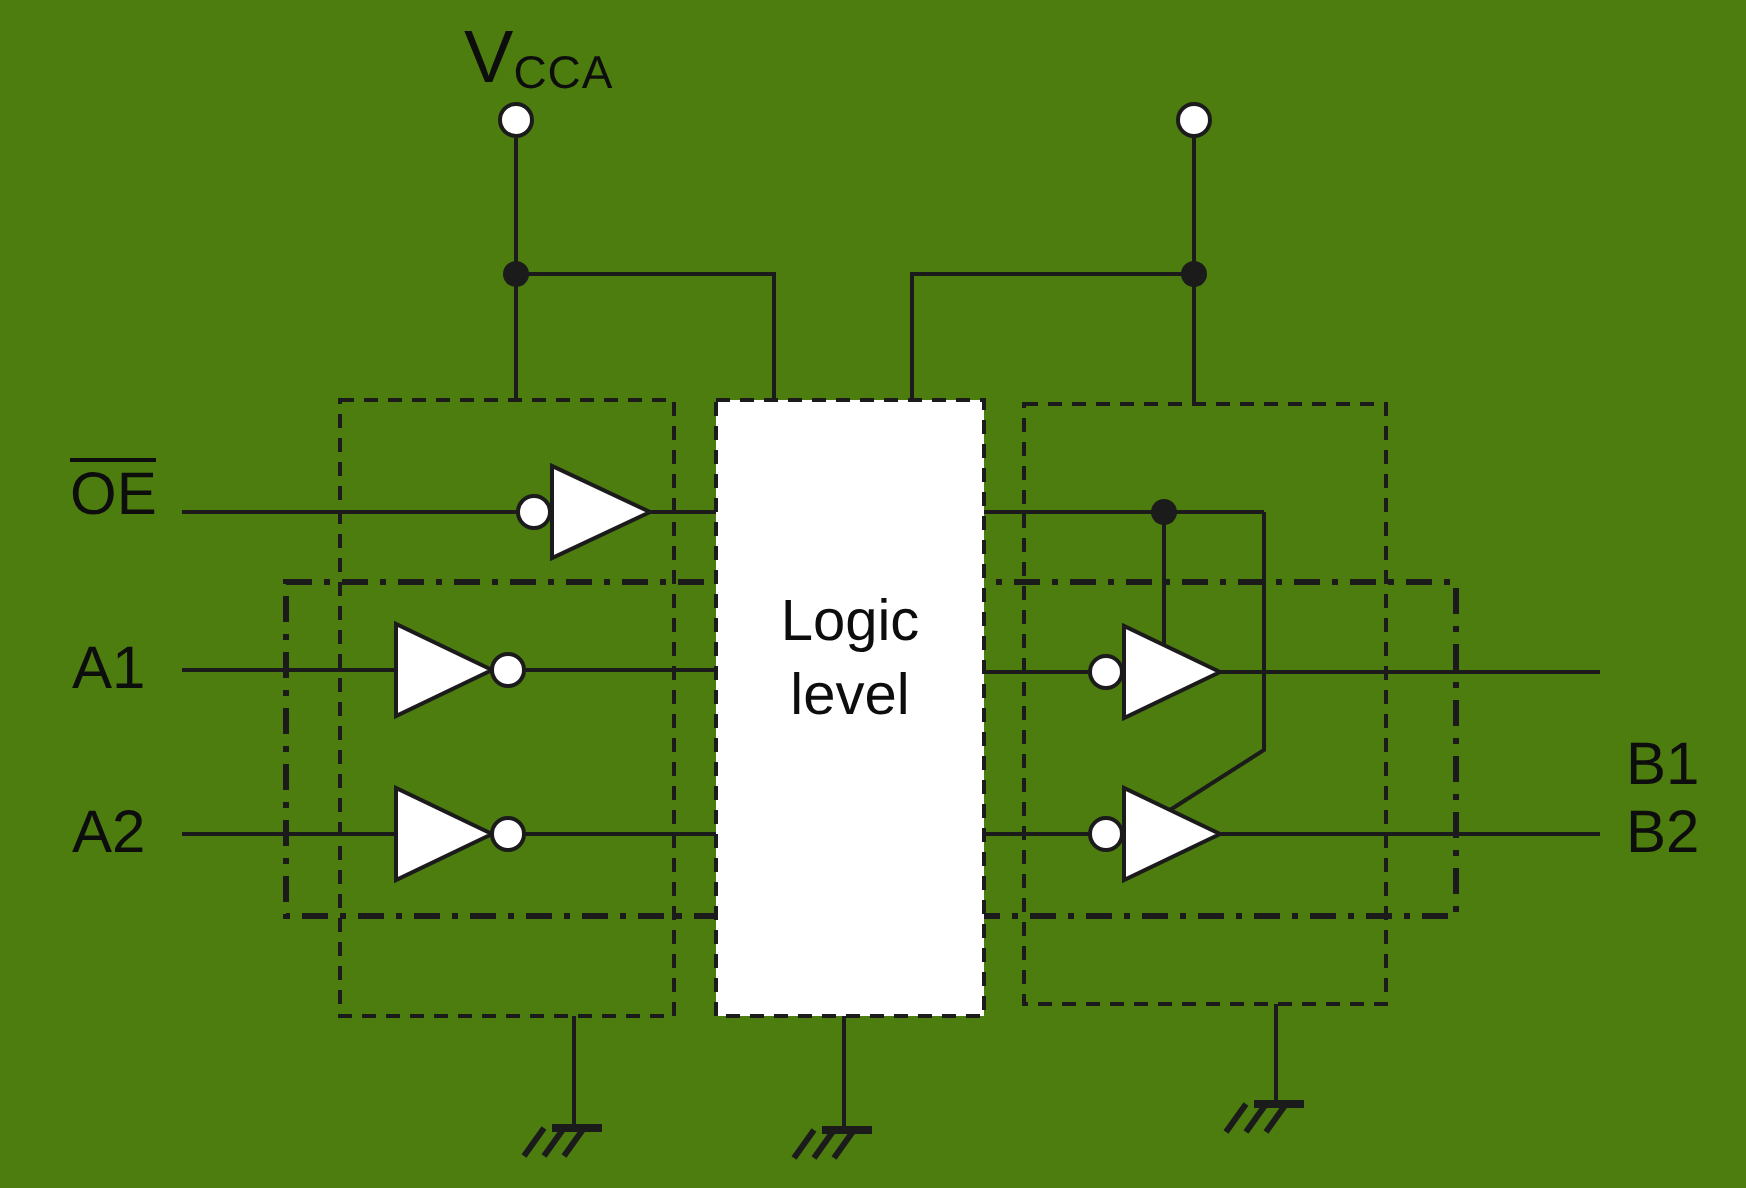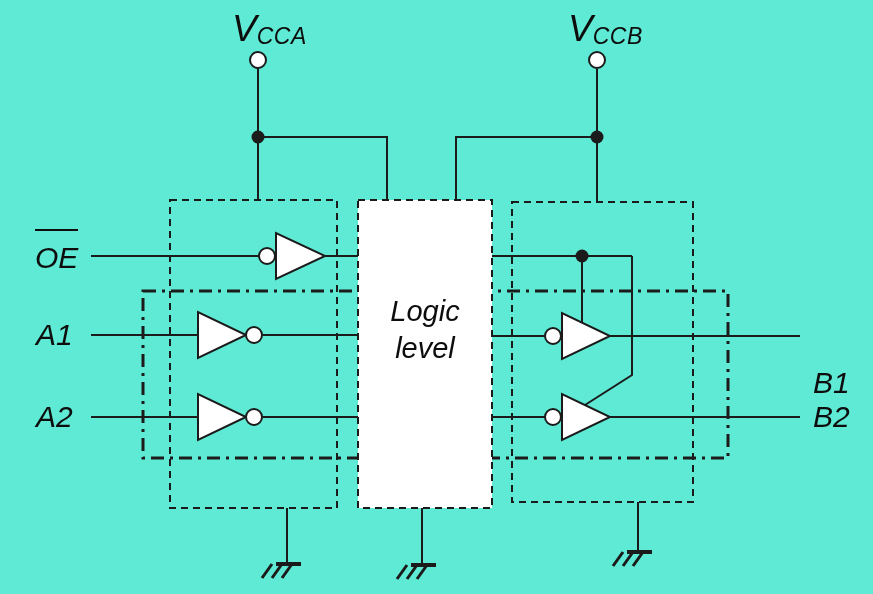--- a/index.html
+++ b/index.html
@@ -1,24 +1,23 @@
 <!DOCTYPE html>
 <html><head>
 <meta charset="utf-8">
 <style>
   html, body { margin: 0; padding: 0; background: #ffffff; }
   .canvas {
     position: relative;
     width: 873px;
     height: 594px;
-    background: #5eead4;
+    background: #4d7c0f;
     font-family: "Liberation Sans", sans-serif;
     color: #0d0d0d;
     overflow: hidden;
-    font-style: italic;
   }
   .canvas svg { position: absolute; left: 0; top: 0; }
 
   .lbl {
     position: absolute;
     white-space: nowrap;
     color: #0d0d0d;
     user-select: none;
   }
   .port {
@@ -33,21 +32,21 @@
     line-height: 37px;
   }
   .supply .sub {
     font-size: 23px;
     vertical-align: -3px;
     letter-spacing: 0.5px;
   }
   .overline {
     display: inline-block;
     border-top: 2.5px solid #0d0d0d;
-    padding-top: 12px;
+    padding-top: 2px;
     line-height: 30px;
   }
   .converter-text {
     position: absolute;
     left: 358px;
     top: 253px;
     width: 134px;
     text-align: center;
     font-size: 29px;
     line-height: 37px;
@@ -139,23 +138,20 @@
       <path d="M638 502 V552"></path>
       <path d="M627 552 H652" stroke-width="4"></path>
       <path d="M613 566 L623 552 M623 566 L633 552 M633 566 L643 552" stroke-width="3"></path>
     </g>
   </svg>
 
   <div class="lbl supply" style="left:232px; top:10px;">
     <span>V</span><span class="sub">CCA</span>
   </div>
 
-  <div class="lbl supply" style="left:568px; top:10px;">
-    <span>V</span><span class="sub">CCB</span>
-  </div>
 
   <div class="lbl" style="left:35px; top:229px; font-size:30px;">
     <span class="overline">OE</span>
   </div>
 
   <div class="lbl port" style="left:36px; top:320px;">A1</div>
 
   <div class="lbl port" style="left:36px; top:402px;">A2</div>
 
   <div class="lbl port" style="left:813px; top:331px;margin-top:37px;">B1</div>

